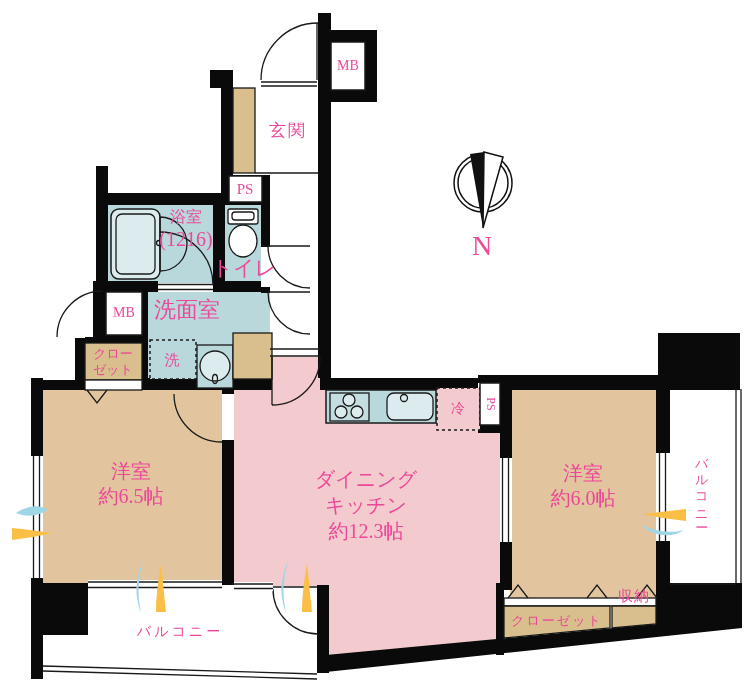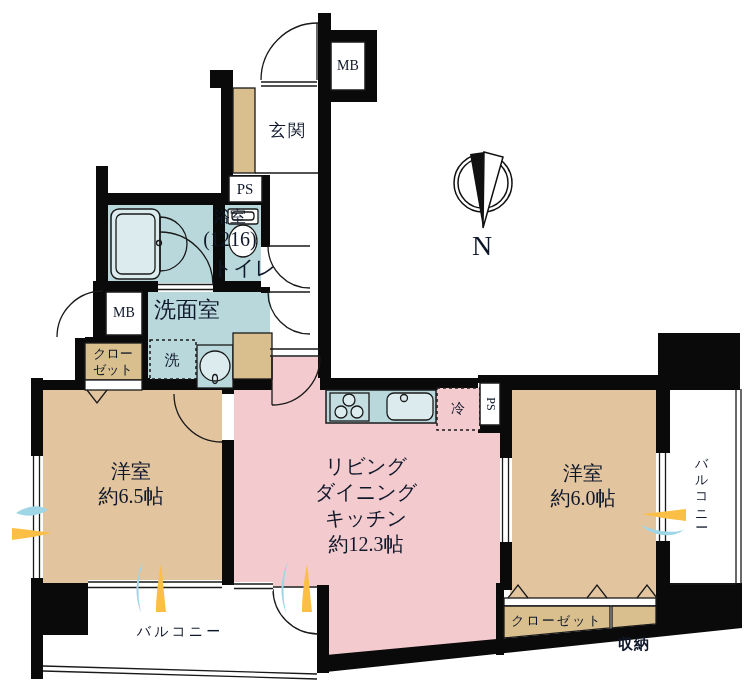--- a/index.html
+++ b/index.html
@@ -1,20 +1,20 @@
 <!DOCTYPE html>
 <html style="--wall: #0a0a0a; --wet: #b9d8dc; --room: #e2c59f; --closet: #d8bf8d; --ldk: #f3cacd; --fixture: #dcecee; --swoosh_blue: #9fd6e6; --swoosh_yellow: #fcbf45;"><head>
 <meta charset="utf-8">
 <style>
   html,body{margin:0;padding:0;background:#fff;}
   #plan{position:relative;width:750px;height:695px;background:#fff;overflow:hidden;
         font-family:"Liberation Serif","DejaVu Serif",serif;color:#111;}
   #plan svg{position:absolute;left:0;top:0;}
   .lbl{position:absolute;transform:translate(-50%,-50%);text-align:center;
-       white-space:nowrap;line-height:1.25;color:#0f172a;}
+       white-space:nowrap;line-height:1.25;color:#ec4899;}
   .lbl .ln{display:block;}
   .vert{writing-mode:vertical-rl;white-space:nowrap;}
   .wrap44{width:46px;white-space:normal;line-height:1.2;}
 </style>
 </head>
 <body>
 
 <div id="plan">
 
 <svg width="750" height="695" viewBox="0 0 750 695">
@@ -165,46 +165,45 @@
     <path d="M641,525 C655,531 670,534 684,530 C672,539 652,536 641,525 Z" fill="var(--swoosh_blue)"></path>
   </g>
 </svg>
 
 <div class="lbl" style="left:288px;top:131px;font-size:17px;letter-spacing:2px;">玄関</div>
 <div class="lbl" style="left:348px;top:66px;font-size:14px;">MB</div>
 <div class="lbl" style="left:124px;top:313px;font-size:14px;">MB</div>
 <div class="lbl" style="left:245px;top:189px;font-size:15px;">PS</div>
 <div class="lbl vert" style="left:490px;top:404px;font-size:12px;transform:translate(-50%,-50%);">PS</div>
 
-<div class="lbl" style="left:186px;top:229px;font-size:16px;margin-left:44px;">
+<div class="lbl" style="left:186px;top:229px;font-size:16px;">
   <span class="ln">浴室</span>
   <span class="ln" style="font-size:20px;">(1216)</span>
 </div>
 <div class="lbl" style="left:244px;top:268px;font-size:21px;">トイレ</div>
 <div class="lbl" style="left:187px;top:310px;font-size:22px;">洗面室</div>
 <div class="lbl" style="left:172px;top:360px;font-size:15px;">洗</div>
 <div class="lbl wrap44" style="left:113px;top:362px;font-size:13px;">クローゼット</div>
 
 <div class="lbl" style="left:131px;top:484px;font-size:20px;">
   <span class="ln">洋室</span>
   <span class="ln">約6.5帖</span>
 </div>
 
 <div class="lbl" style="left:366px;top:505px;font-size:20px;line-height:1.3;">
-  <span class="ln">リビング</span>
   <span class="ln">ダイニング</span>
   <span class="ln">キッチン</span>
   <span class="ln">約12.3帖</span>
 </div>
 
 <div class="lbl" style="left:583px;top:486px;font-size:20px;">
   <span class="ln">洋室</span>
   <span class="ln">約6.0帖</span>
 </div>
 
 <div class="lbl" style="left:458px;top:409px;font-size:14px;">冷</div>
 <div class="lbl" style="left:557px;top:621px;font-size:13px;letter-spacing:2px;">クローゼット</div>
-<div class="lbl" style="left:634px;top:644px;font-size:15px;letter-spacing:1px;font-weight:bold;">収納</div>
+<div class="lbl" style="left:634px;top:596px;font-size:15px;letter-spacing:1px;">収納</div>
 <div class="lbl" style="left:180px;top:632px;font-size:14px;letter-spacing:3px;">バルコニー</div>
 <div class="lbl vert" style="left:701px;top:486px;font-size:13px;letter-spacing:3px;">バルコニー</div>
 <div class="lbl" style="left:482px;top:245px;font-size:28px;">N</div>
 
 </div>
 
 </body></html>

